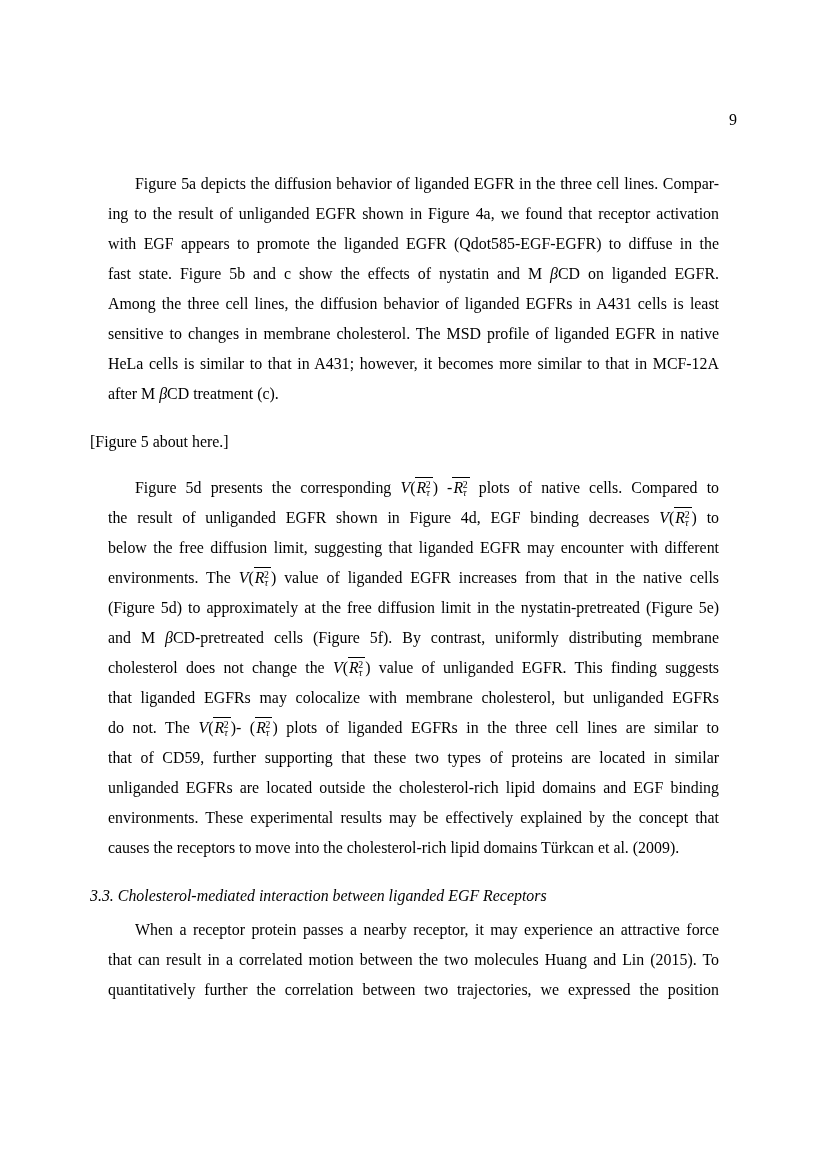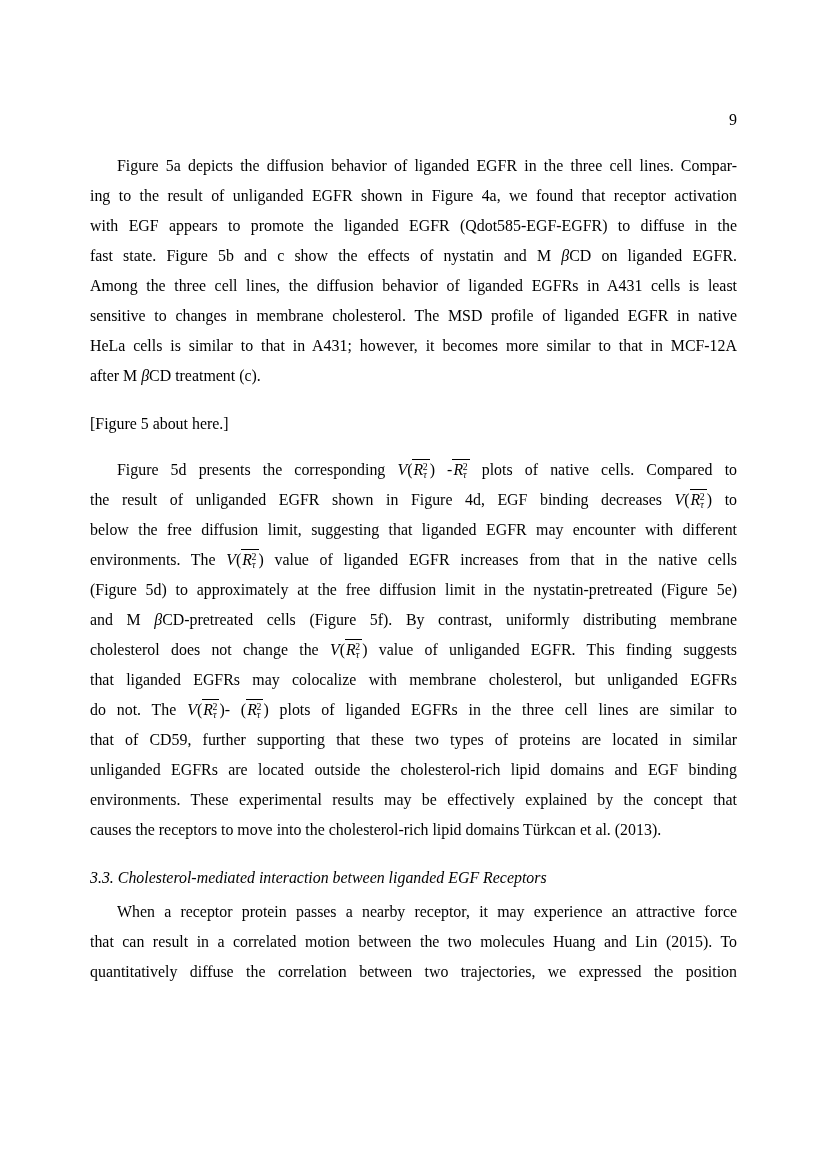--- a/index.html
+++ b/index.html
@@ -19,21 +19,21 @@
     top: 110px;
     right: 90px;
     font-size: 16px;
     line-height: 20px;
   }
   .textblock {
     margin-left: 90px;
     width: 647px;
     padding-top: 151px;
   }
-  .para { margin: 0; }
+  .para { margin: 18px; }
   .line {
     height: 30px;
     line-height: 30px;
     text-align: justify;
     text-align-last: justify;
     overflow: hidden;
   }
   .line.indent { padding-left: 27px; }
   .line.flush { text-align-last: left; }
   .figure-line {
@@ -92,22 +92,22 @@
         <div class="line" style="">below the free diffusion limit, suggesting that liganded EGFR may encounter with different</div>
         <div class="line" style="">environments. The <span class="mi">V</span>(<span class="ov"><span class="mi">R</span><span class="msub">τ</span><span class="msup">2</span></span>) value of liganded EGFR increases from that in the native cells</div>
         <div class="line" style="">(Figure 5d) to approximately at the free diffusion limit in the nystatin-pretreated (Figure 5e)</div>
         <div class="line" style="">and M <span class="mi">β</span>CD-pretreated cells (Figure 5f). By contrast, uniformly distributing membrane</div>
         <div class="line" style="">cholesterol does not change the <span class="mi">V</span>(<span class="ov"><span class="mi">R</span><span class="msub">τ</span><span class="msup">2</span></span>) value of unliganded EGFR. This finding suggests</div>
         <div class="line" style="">that liganded EGFRs may colocalize with membrane cholesterol, but unliganded EGFRs</div>
         <div class="line" style="">do not. The <span class="mi">V</span>(<span class="ov"><span class="mi">R</span><span class="msub">τ</span><span class="msup">2</span></span>)- (<span class="ov"><span class="mi">R</span><span class="msub">τ</span><span class="msup">2</span></span>) plots of liganded EGFRs in the three cell lines are similar to</div>
         <div class="line" style="">that of CD59, further supporting that these two types of proteins are located in similar</div>
         <div class="line" style="">unliganded EGFRs are located outside the cholesterol-rich lipid domains and EGF binding</div>
         <div class="line" style="">environments. These experimental results may be effectively explained by the concept that</div>
-        <div class="line flush" style="">causes the receptors to move into the cholesterol-rich lipid domains Türkcan et al. (2013).</div>
+        <div class="line flush" style="">causes the receptors to move into the cholesterol-rich lipid domains Türkcan et al. (2009).</div>
       </div>
     <div class="section-heading">3.3. Cholesterol-mediated interaction between liganded EGF Receptors</div>
     <div class="para p3">
         <div class="line indent" style="">When a receptor protein passes a nearby receptor, it may experience an attractive force</div>
         <div class="line" style="">that can result in a correlated motion between the two molecules Huang and Lin (2015). To</div>
-        <div class="line" style="">quantitatively diffuse the correlation between two trajectories, we expressed the position</div>
+        <div class="line" style="">quantitatively further the correlation between two trajectories, we expressed the position</div>
       </div>
   </div>
 </div>
 
 </body></html>

